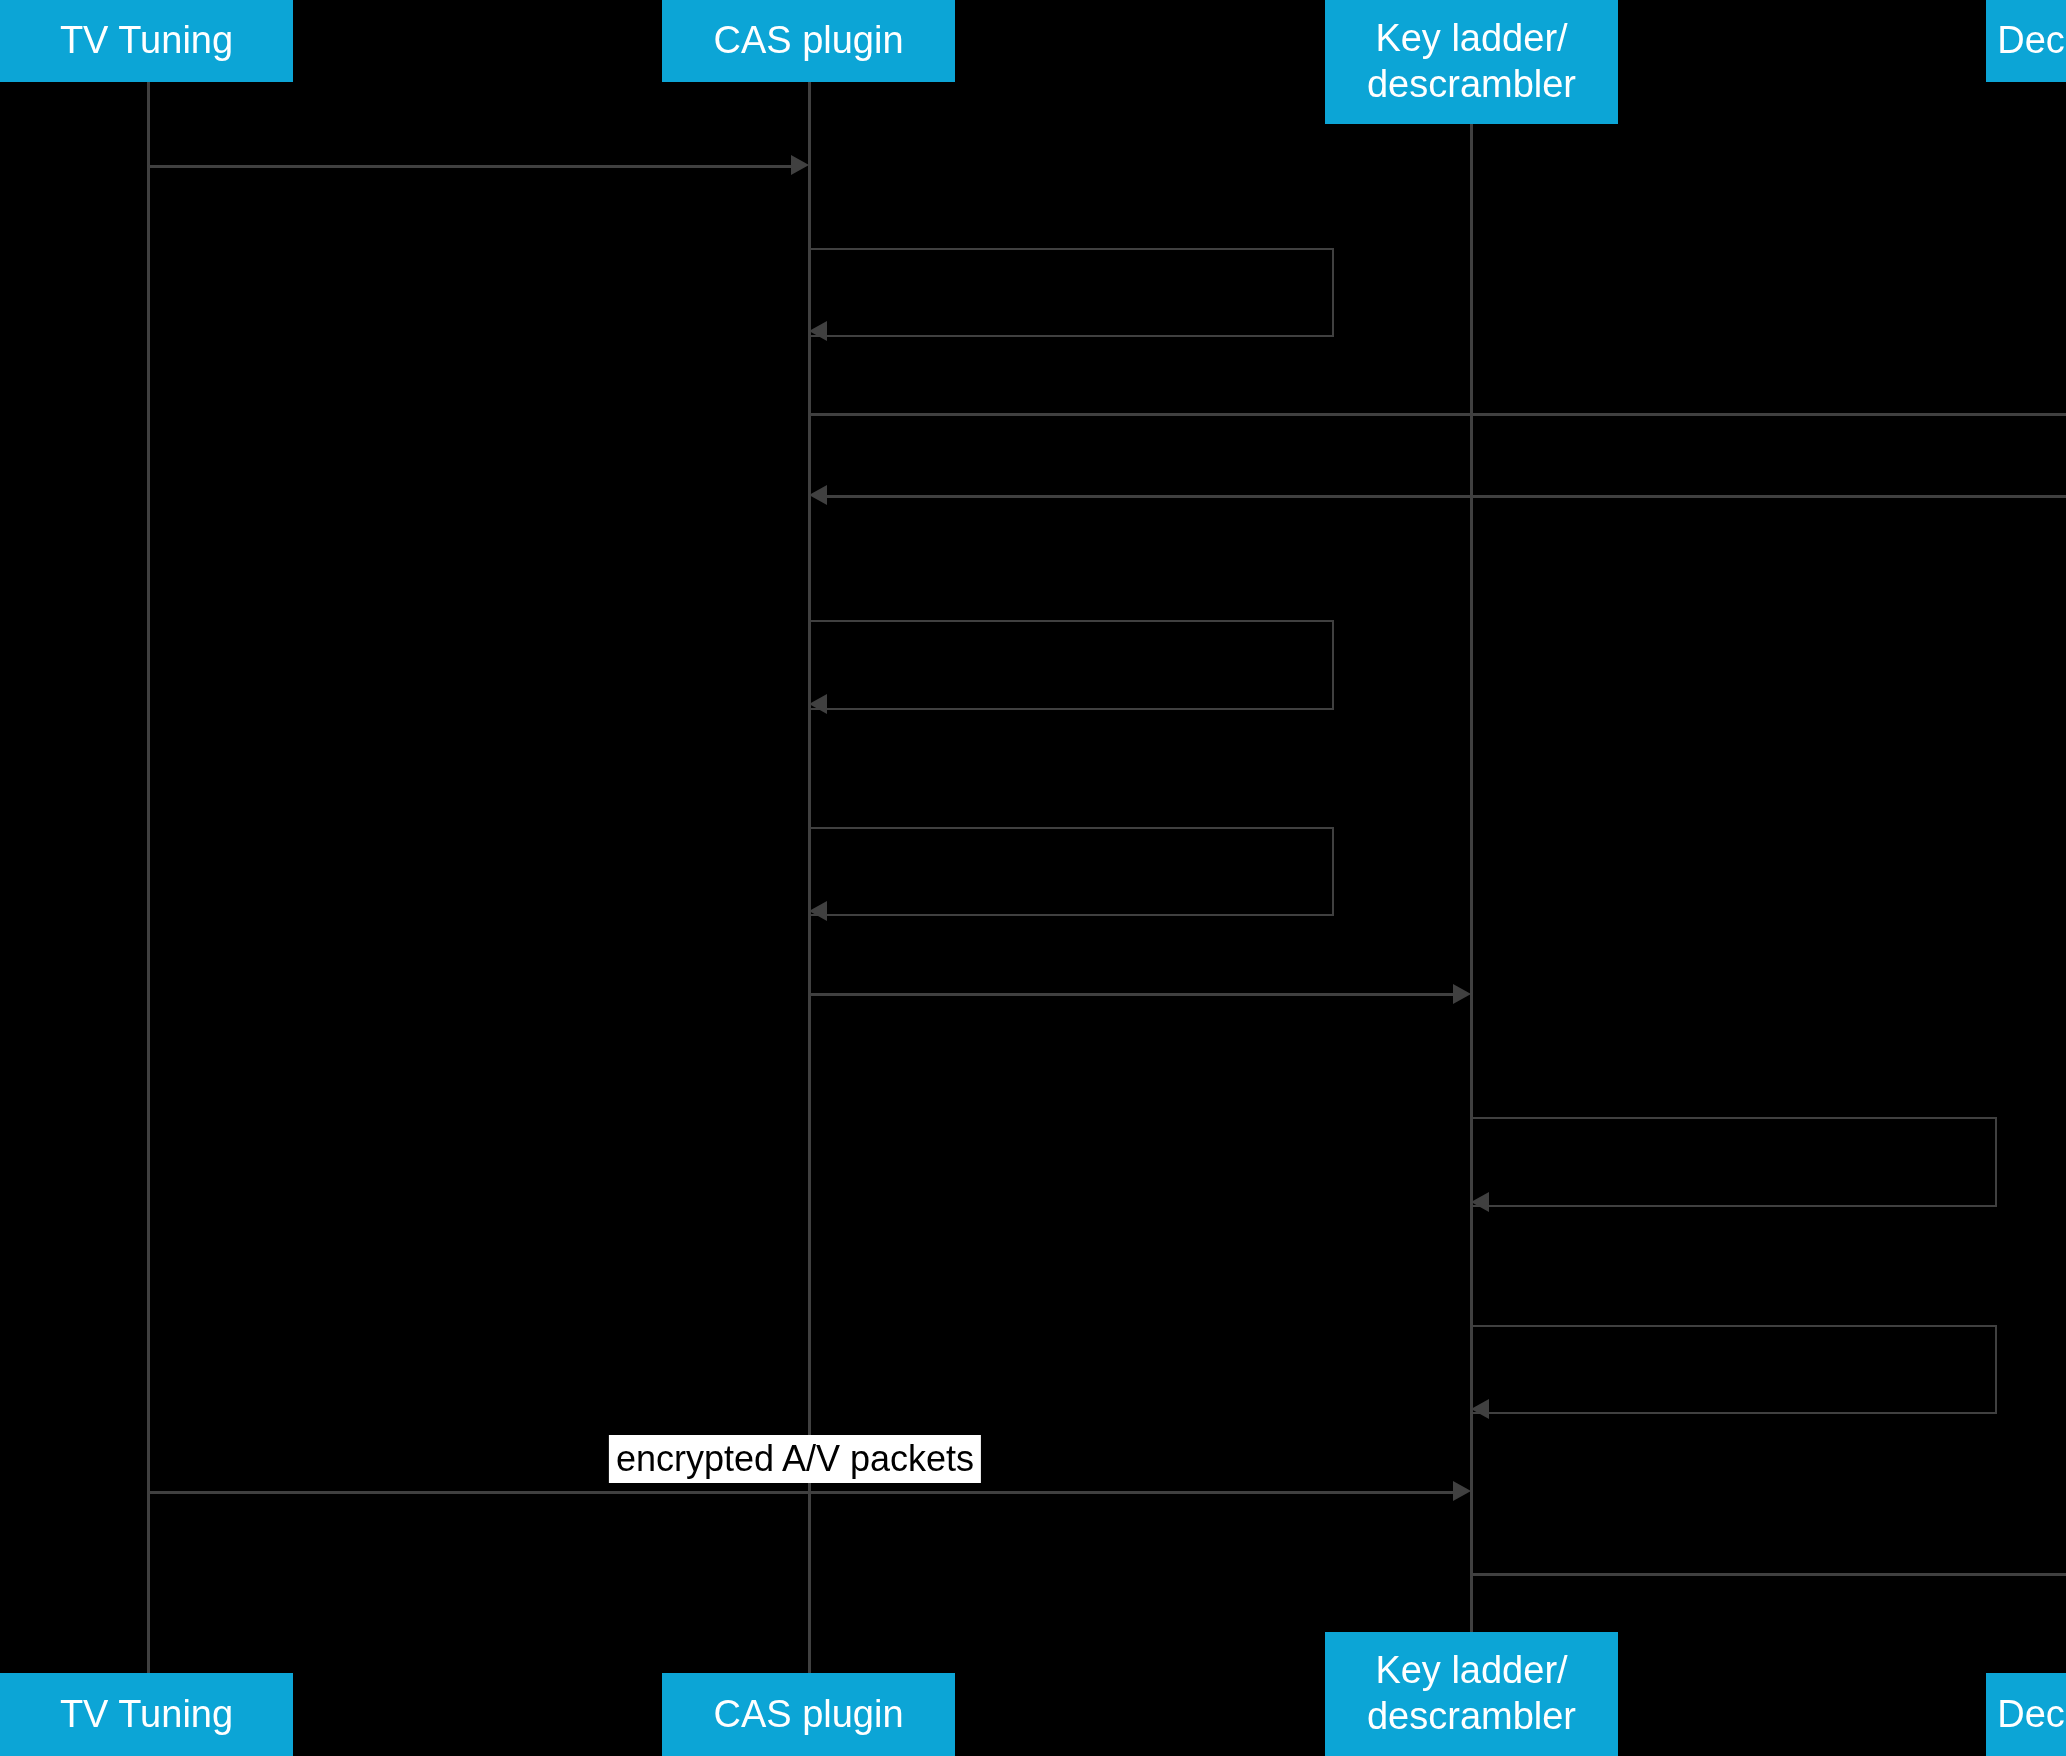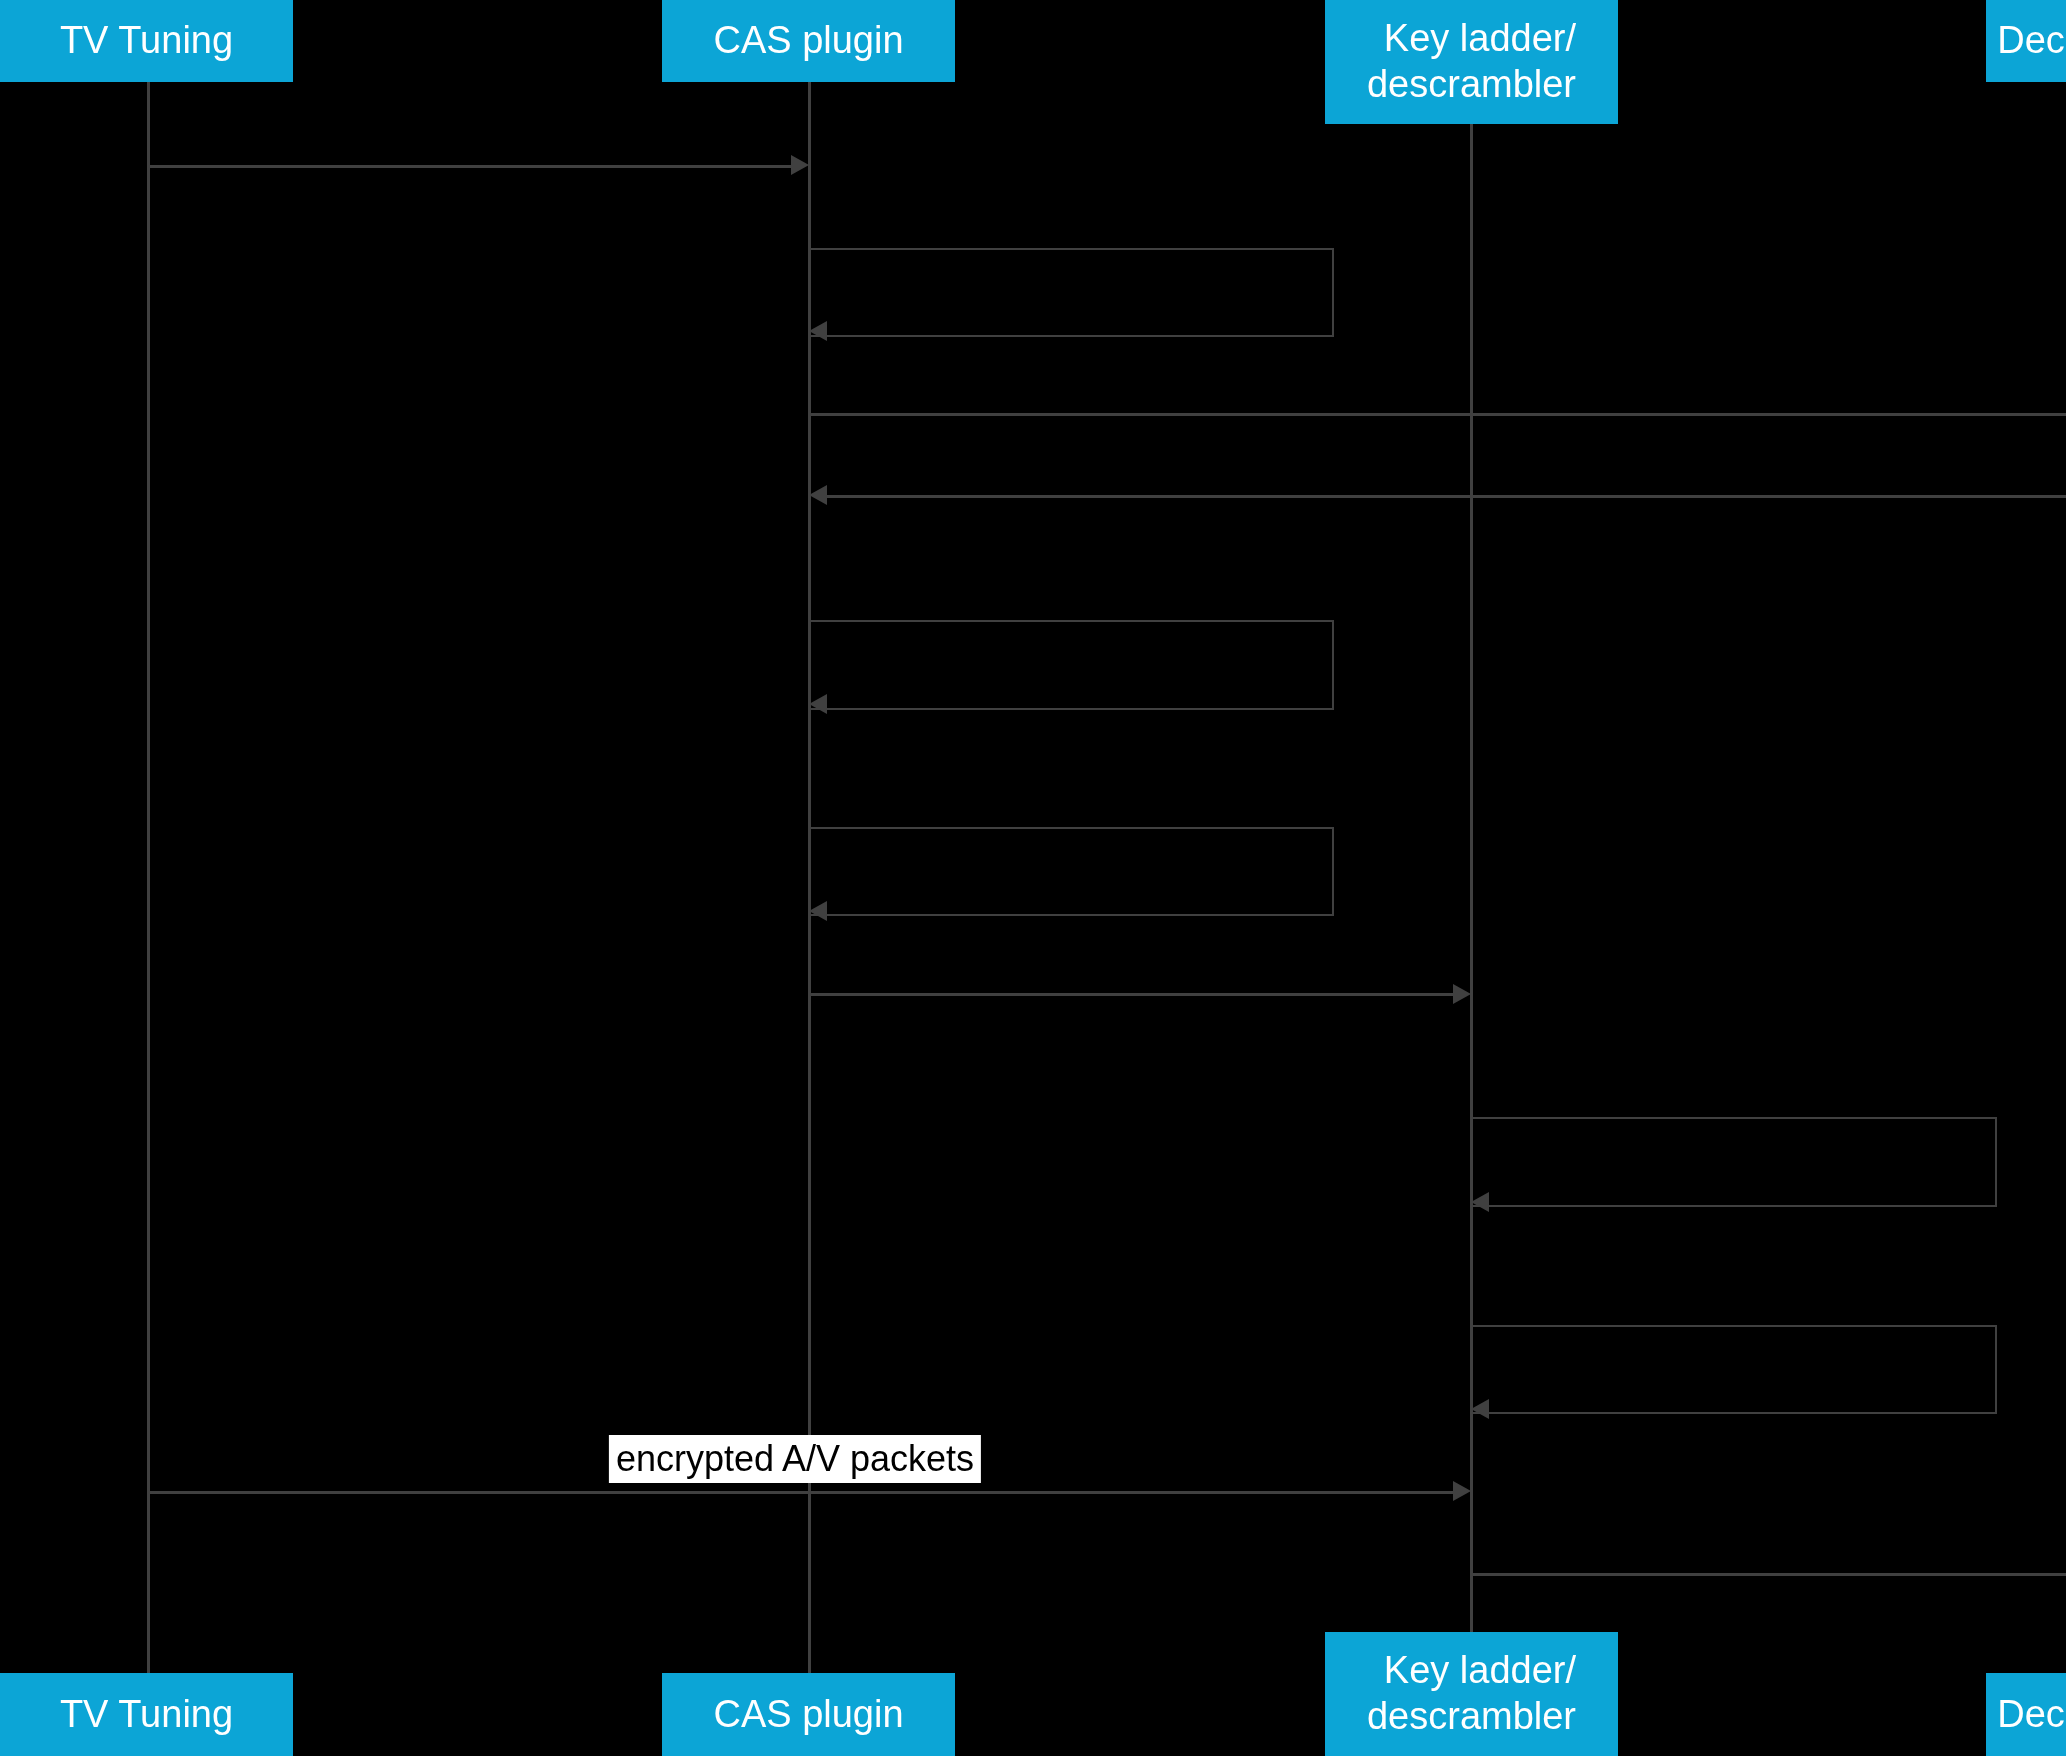--- a/index.html
+++ b/index.html
@@ -12,21 +12,21 @@
     width: 2662px;
     height: 1756px;
     overflow: hidden;
     font-family: "Liberation Sans", sans-serif;
   }
   .actor-box {
     position: absolute;
     display: flex;
     align-items: center;
     justify-content: center;
-    text-align: right;
+    text-align: center;
     font-size: 38px;
     line-height: 1.2;
     white-space: pre-line;
     z-index: 4;
   }
   .lifeline {
     position: absolute;
     width: 2.5px;
     z-index: 1;
   }

